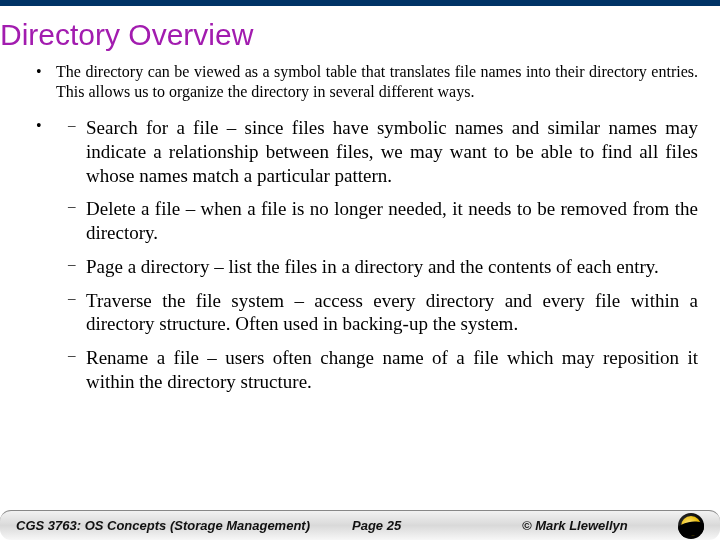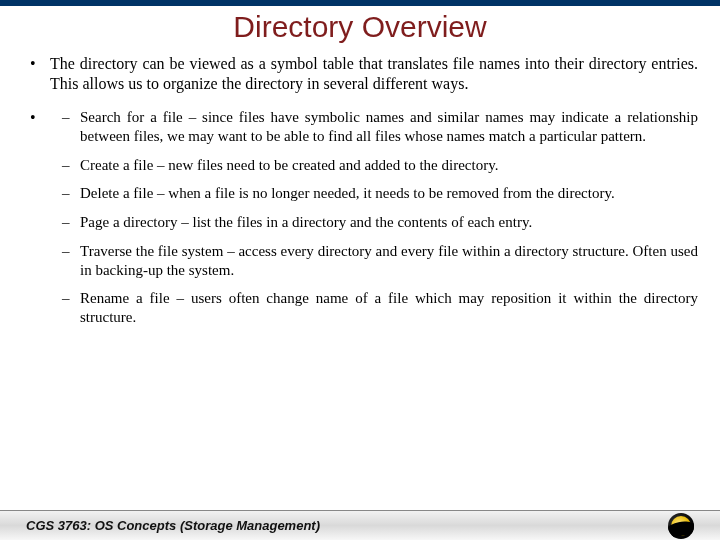--- a/index.html
+++ b/index.html
@@ -5,30 +5,29 @@
   * { margin: 0; padding: 0; box-sizing: border-box; }
   html, body { width: 720px; height: 540px; overflow: hidden; font-family: "Times New Roman", Times, serif; background: #fff; }
   .slide {
     position: relative;
     width: 720px;
     height: 540px;
     background: #fff;
     border-top: 6px solid #003366;
   }
   .title {
-    text-align: center;
-    color: #7f1d1d;
+    color: #a21caf;
     font-family: Arial, Helvetica, sans-serif;
     font-size: 30px;
     font-weight: normal;
-    margin-top: 4px;
+    margin-top: 12px;
     margin-bottom: 10px;
   }
   .content {
-    padding: 0 22px 0 22px;
+    padding: 0 22px 0 28px;
   }
   ul.top { list-style: none; }
   ul.top > li {
     position: relative;
     padding-left: 28px;
     text-align: justify;
     font-size: 16px;
     line-height: 1.25;
     margin-bottom: 14px;
   }
@@ -37,21 +36,21 @@
     position: absolute;
     left: 8px;
     top: 0;
     font-size: 16px;
   }
   ul.sub { list-style: none; margin-top: 8px; }
   ul.sub > li {
     position: relative;
     padding-left: 30px;
     text-align: justify;
-    font-size: 15px;
+    font-size: 19px;
     line-height: 1.25;
     margin-bottom: 10px;
   }
   ul.sub > li::before {
     content: "–";
     position: absolute;
     left: 12px;
     top: 0;
     font-size: 15px;
   }
@@ -64,21 +63,22 @@
     height: 30px;
     background: linear-gradient(to bottom, #f2f2f2 0%, #d9d9d9 50%, #f7f7f7 100%);
     border-top: 1px solid #888;
     display: flex;
     align-items: center;
     font-family: Arial, Helvetica, sans-serif;
     font-weight: bold;
     font-style: italic;
     font-size: 13px;
     color: #111;
-    padding: 0 26px;
+    padding: 0 16px;
+    border-radius: 11px;
   }
   .footer .course { flex: 1; }
   .footer .page { width: 170px; text-align: left; }
   .footer .copy { width: 150px; text-align: left; }
   .logo {
     width: 26px;
     height: 26px;
     margin-left: 6px;
     position: relative;
   }
@@ -116,32 +116,33 @@
 <div class="slide">
 
   <h1 class="title">Directory Overview</h1>
 
   <div class="content">
     <ul class="top">
       <li>The directory can be viewed as a symbol table that translates file names into their directory entries.  This allows us to organize the directory in several different ways.</li>
       <li>
         <ul class="sub">
           <li><span class="op-head">Search for a file</span><span> – since files have symbolic names and similar names may indicate a relationship between files, we may want to be able to find all files whose names match a particular pattern.</span></li>
-          <li><span class="op-head">Create a file</span><span> – new files need to be created and added to the directory.</span></li>
           <li><span class="op-head">Delete a file</span><span> – when a file is no longer needed, it needs to be removed from the directory.</span></li>
           <li><span class="op-head">Page a directory</span><span> – list the files in a directory and the contents of each entry.</span></li>
           <li><span class="op-head">Traverse the file system</span><span> – access every directory and every file within a directory structure.  Often used in backing-up the system.</span></li>
           <li><span class="op-head">Rename a file</span><span> – users often change name of a file which may reposition it within the directory structure.</span></li>
         </ul>
       </li>
     </ul>
   </div>
 
   <div class="footer">
     <span class="course">CGS 3763: OS Concepts (Storage Management)</span>
+    <span class="page">Page 25</span>
+    <span class="copy">© Mark Llewellyn</span>
     <span class="logo">
       <span class="disc"></span>
       <span class="clip">
         <span class="gold"></span>
         <span class="swoosh"></span>
       </span>
     </span>
   </div>
 
 </div>

